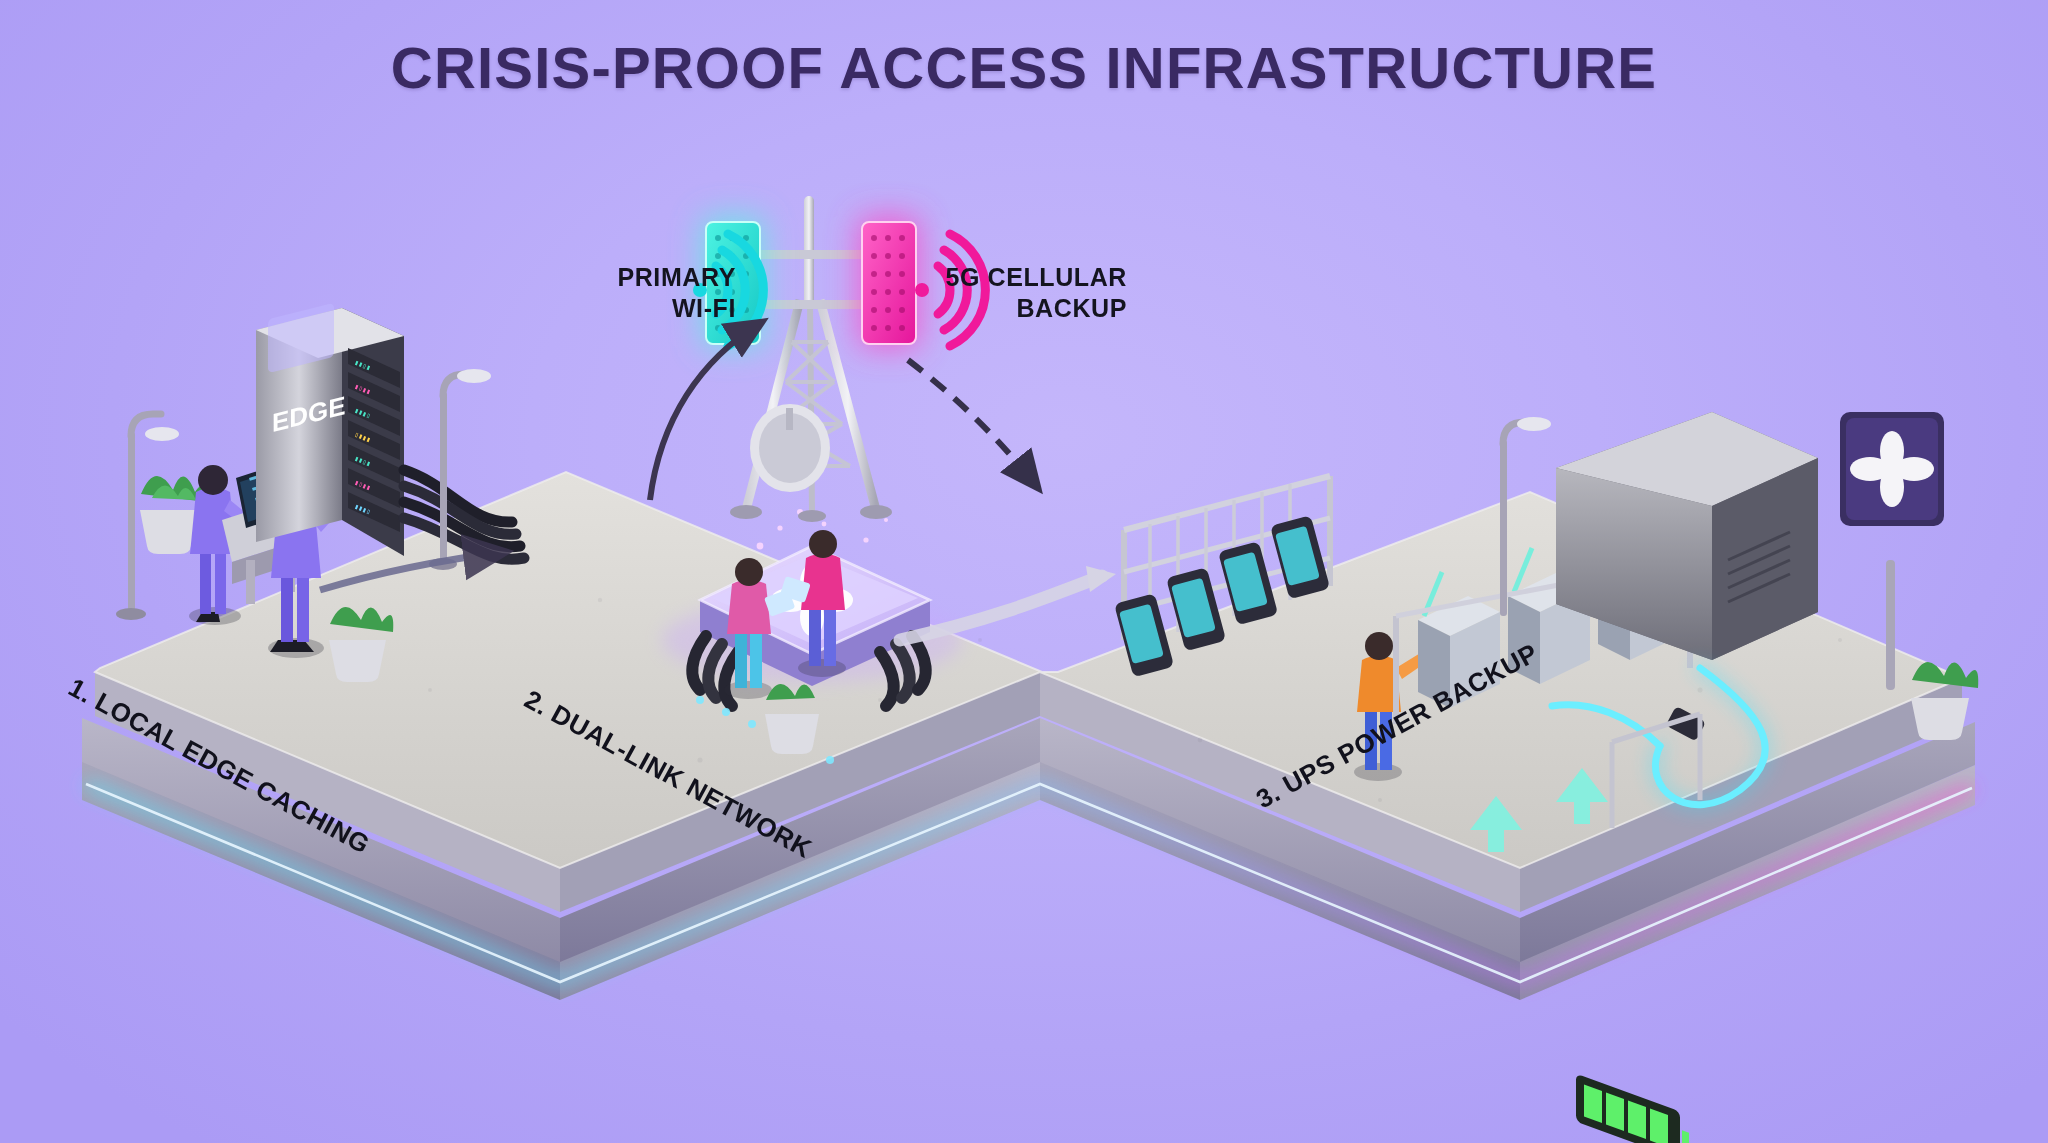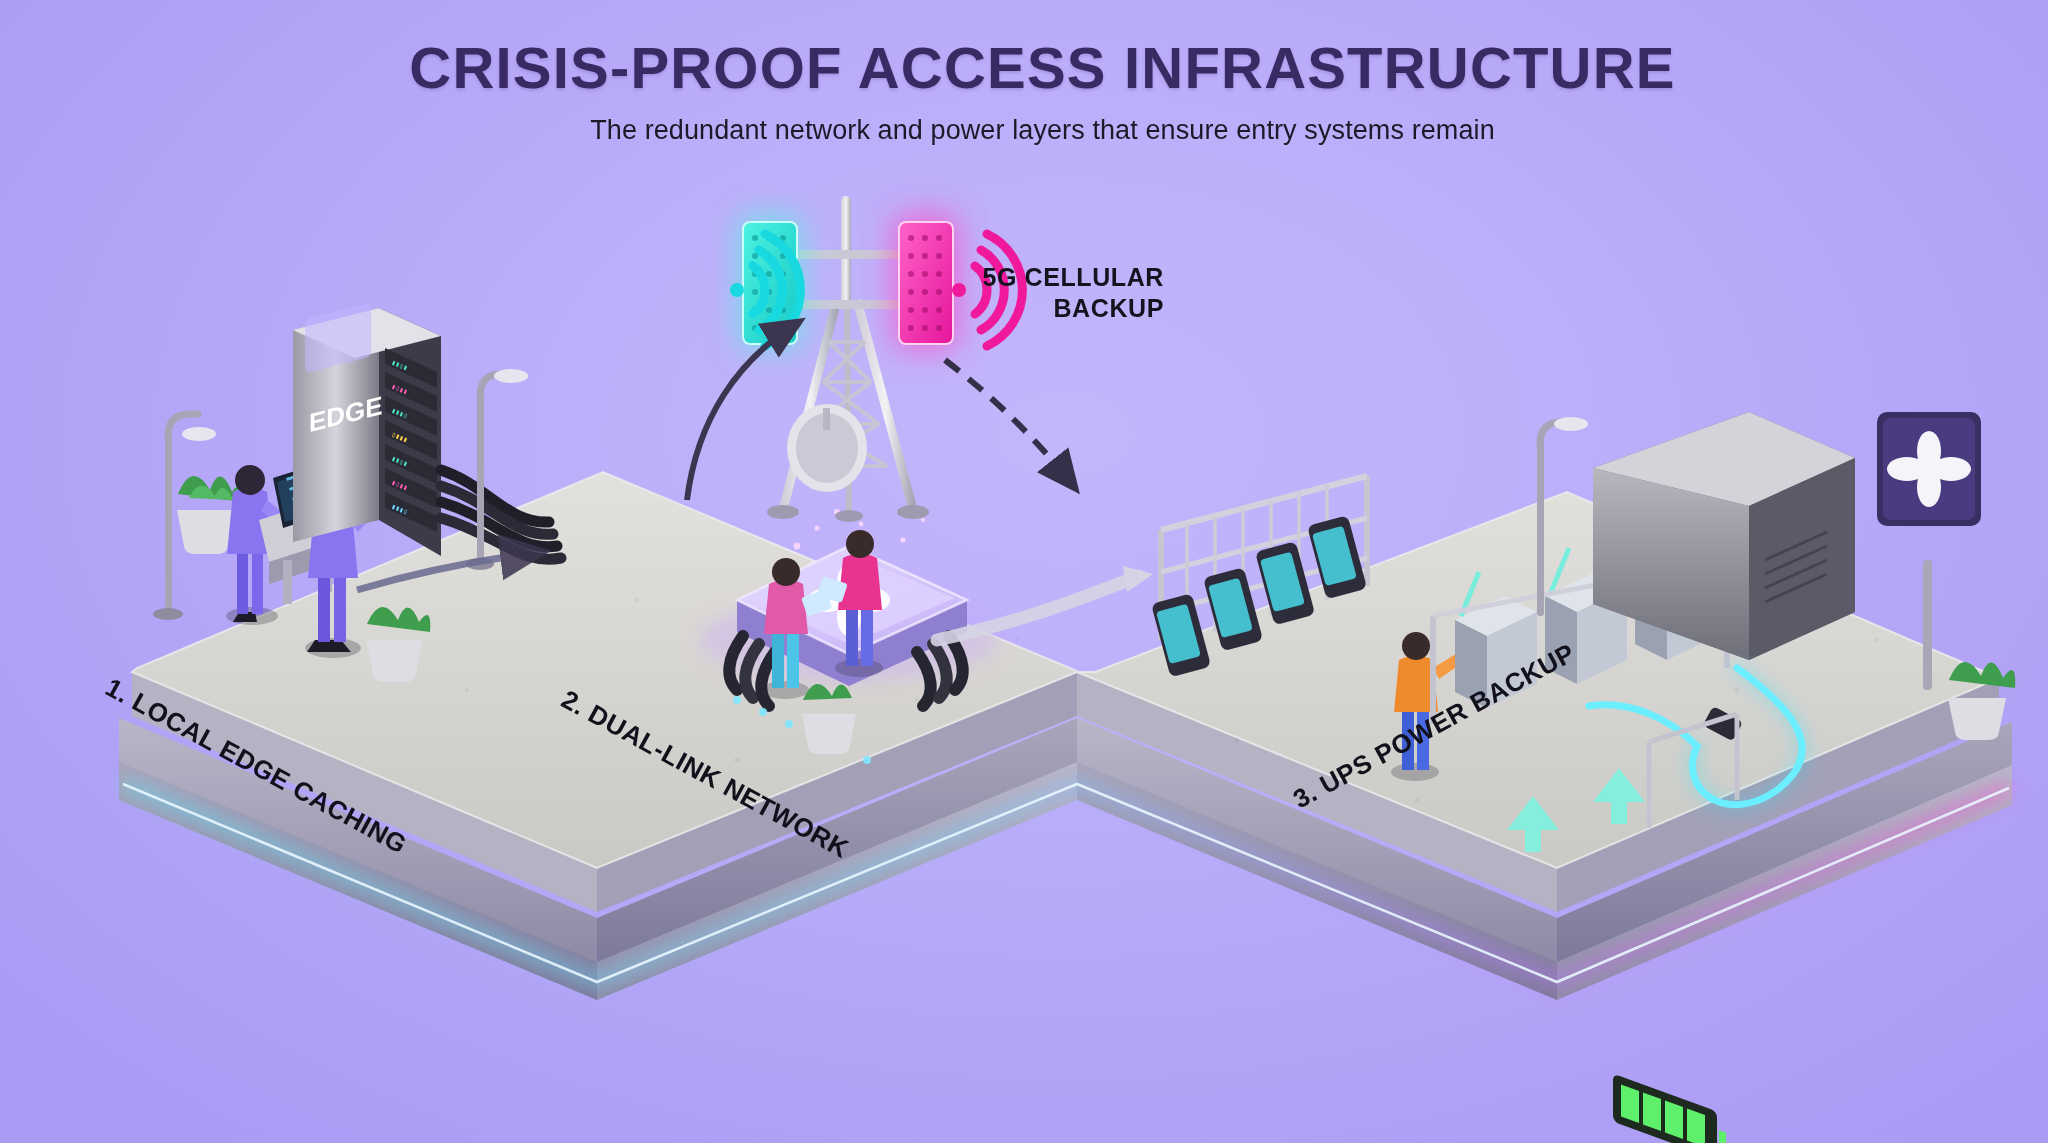--- a/index.html
+++ b/index.html
@@ -4,21 +4,21 @@
 <title>Crisis-Proof Access Infrastructure</title>
 <style>
   * { margin:0; padding:0; box-sizing:border-box; }
   html,body { width:2048px; height:1143px; overflow:hidden; }
   body {
     font-family:"Liberation Sans", sans-serif;
     background:
       radial-gradient(ellipse 1400px 900px at 52% 38%, #c4b6fb 0%, #bcaefa 38%, #b3a4f7 68%, #ab9bf5 100%);
     position:relative;
   }
-  .stage { position:absolute; inset:0;margin-left:37px; }
+  .stage { position:absolute; inset:0; }
 
   
   .header { position:absolute; top:34px; left:0; width:100%; text-align:center; z-index:40; }
   .title {
     font-size:58px; font-weight:bold; letter-spacing:1.2px;
     color:#3a2a63; text-shadow:0 2px 3px rgba(90,70,150,.25);
   }
   .subtitle {
     margin-top:12px; font-size:27px; line-height:1.33; color:#1b1b28;
     font-weight:400; letter-spacing:.1px;
@@ -41,21 +41,20 @@
   .scene { position:absolute; left:0; top:0; width:2048px; height:1143px; z-index:10; }
 </style>
 </head>
 <body>
 
 <div class="stage">
 
   <div class="header">
     <div class="title">CRISIS-PROOF ACCESS INFRASTRUCTURE</div>
     <div class="subtitle">
-      <div>The redundant network and power layers that ensure entry systems remain</div>
     </div>
   </div>
 
   <svg class="scene" viewBox="0 0 2048 1143">
     <defs>
       <linearGradient id="gTop" x1="0" y1="0" x2="0" y2="1">
         <stop offset="0" stop-color="#e3e1dd"></stop>
           <stop offset="1" stop-color="#cbc9c5"></stop>
       </linearGradient>
       <linearGradient id="gSide" x1="0" y1="0" x2="0" y2="1">
@@ -588,20 +587,24 @@
       </g>
 
       <g stroke="#c4c4d0" stroke-width="5" fill="none">
         <path d="M1612,742 L1612,828"></path>
           <path d="M1700,714 L1700,800"></path>
         <path d="M1612,742 L1700,714"></path>
       </g>
     </g>
   </svg>
 
+  <div class="lbl wifi">
+    <div>PRIMARY</div>
+    <div>WI-FI</div>
+  </div>
 
   <div class="lbl cell">
     <div>5G CELLULAR</div>
     <div>BACKUP</div>
   </div>
 
   <div class="caption cap1">1. LOCAL EDGE CACHING</div>
   <div class="caption cap2">2. DUAL-LINK NETWORK</div>
   <div class="caption cap3">3. UPS POWER BACKUP</div>
 

